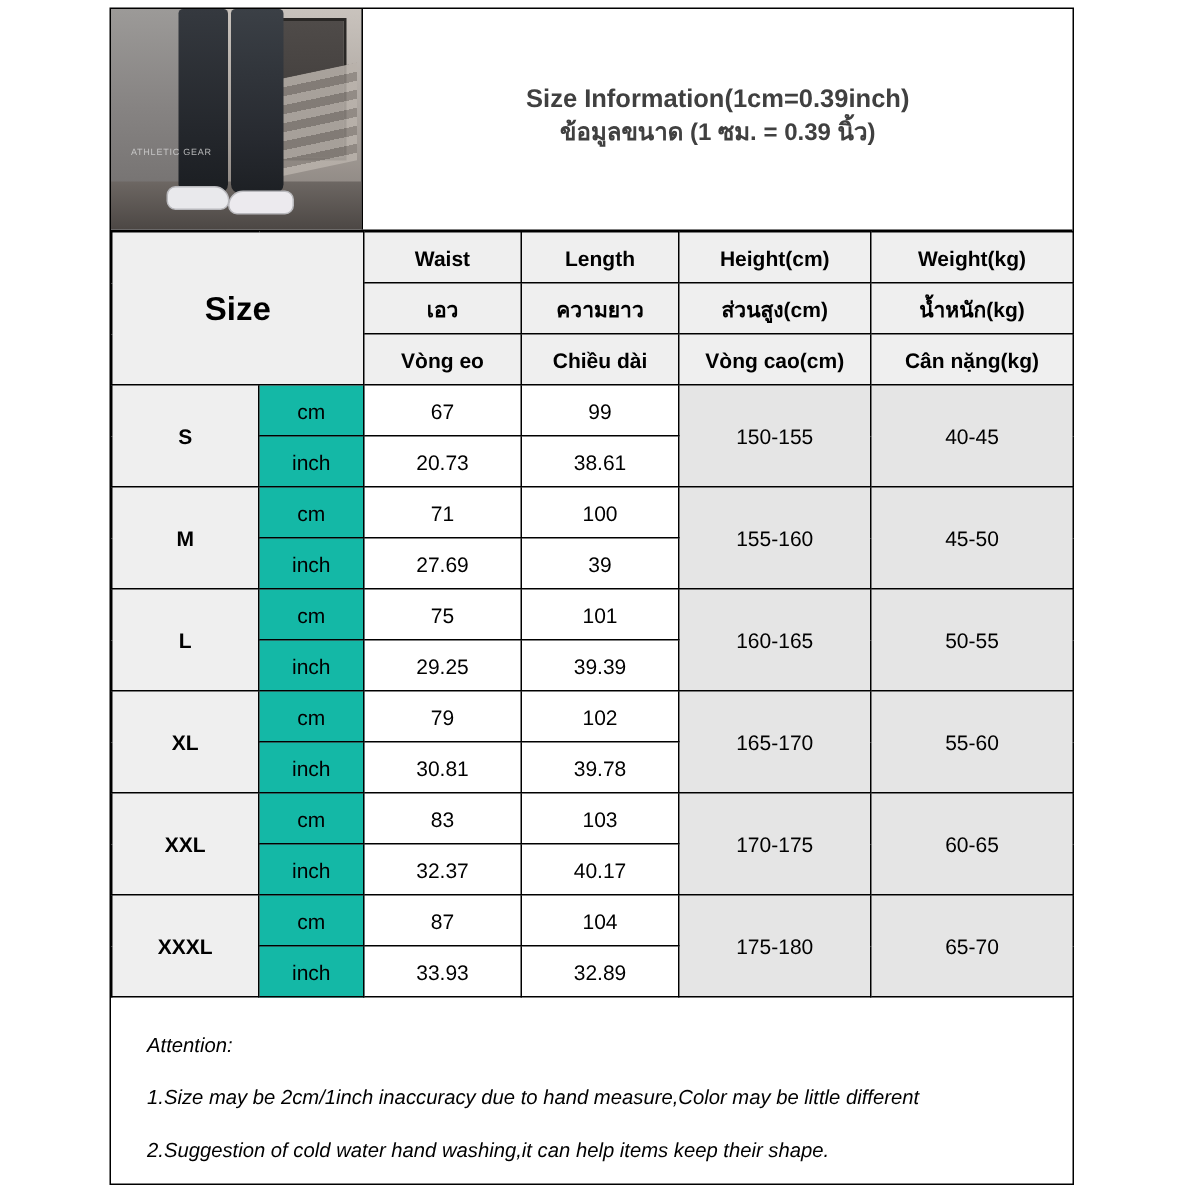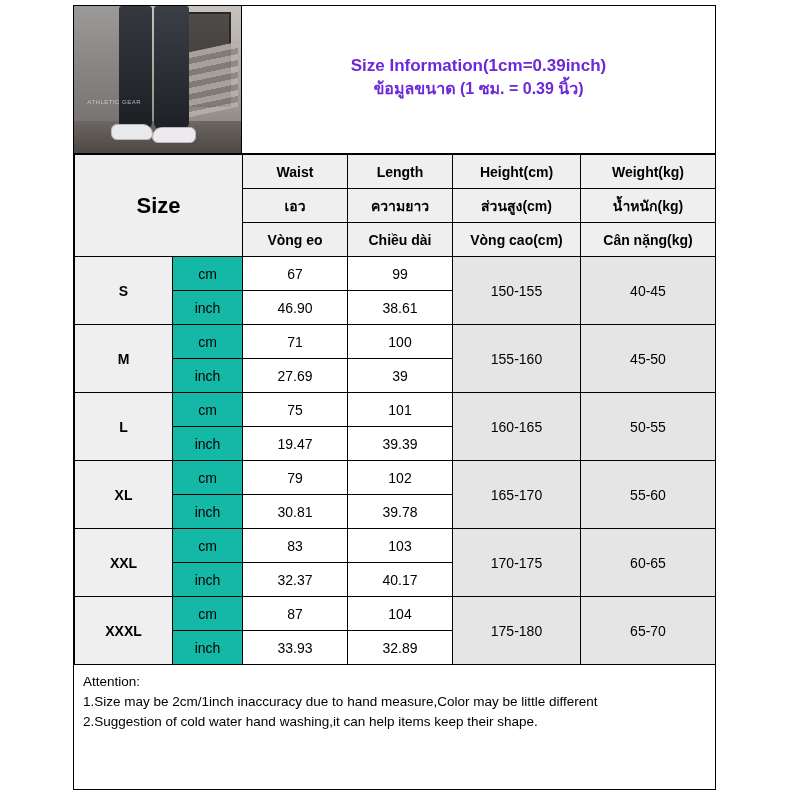--- a/index.html
+++ b/index.html
@@ -102,21 +102,21 @@
     align-items: center;
     justify-content: center;
     padding: 6px 8px 10px 8px;
     box-sizing: border-box;
   }
   .title-line {
     font-weight: bold;
     text-align: center;
     line-height: 1.42;
     font-size: 17px;
-    color: #6d28d9;
+    color: #404040;
   }
   .title-line.l2 { font-size: 16px; }
   .title-line.l3 { font-size: 17px; }
 
   
   table.size-table {
     border-collapse: collapse;
     width: 100%;
     table-layout: fixed;
   }
@@ -166,21 +166,21 @@
     font-size: 14px;
   }
   
   .attention {
     padding: 6px 10px 8px 8px;
     font-size: 13.5px;
     line-height: 1.42;
     height: 132px;
     box-sizing: border-box;
   }
-  .attention .ln { margin: 1px; }
+  .attention .ln { margin: 16px; font-style: italic; }
   .attention .ln.title { margin-bottom: 1px; }
 </style>
 </head>
 <body>
 
 <div class="page">
   <div class="sheet">
 
     <div class="header">
       <div class="photo">
@@ -234,21 +234,21 @@
         <tr>
           <td class="sizecell" rowspan="2">S</td>
           <td class="unitcell">cm</td>
           <td class="val">67</td>
           <td class="val">99</td>
           <td class="hw" rowspan="2">150-155</td>
           <td class="hw" rowspan="2">40-45</td>
         </tr>
         <tr>
           <td class="unitcell">inch</td>
-          <td class="val">46.90</td>
+          <td class="val">20.73</td>
           <td class="val">38.61</td>
         </tr>
 
         <tr>
           <td class="sizecell" rowspan="2">M</td>
           <td class="unitcell">cm</td>
           <td class="val">71</td>
           <td class="val">100</td>
           <td class="hw" rowspan="2">155-160</td>
           <td class="hw" rowspan="2">45-50</td>
@@ -262,21 +262,21 @@
         <tr>
           <td class="sizecell" rowspan="2">L</td>
           <td class="unitcell">cm</td>
           <td class="val">75</td>
           <td class="val">101</td>
           <td class="hw" rowspan="2">160-165</td>
           <td class="hw" rowspan="2">50-55</td>
         </tr>
         <tr>
           <td class="unitcell">inch</td>
-          <td class="val">19.47</td>
+          <td class="val">29.25</td>
           <td class="val">39.39</td>
         </tr>
 
         <tr>
           <td class="sizecell" rowspan="2">XL</td>
           <td class="unitcell">cm</td>
           <td class="val">79</td>
           <td class="val">102</td>
           <td class="hw" rowspan="2">165-170</td>
           <td class="hw" rowspan="2">55-60</td>

